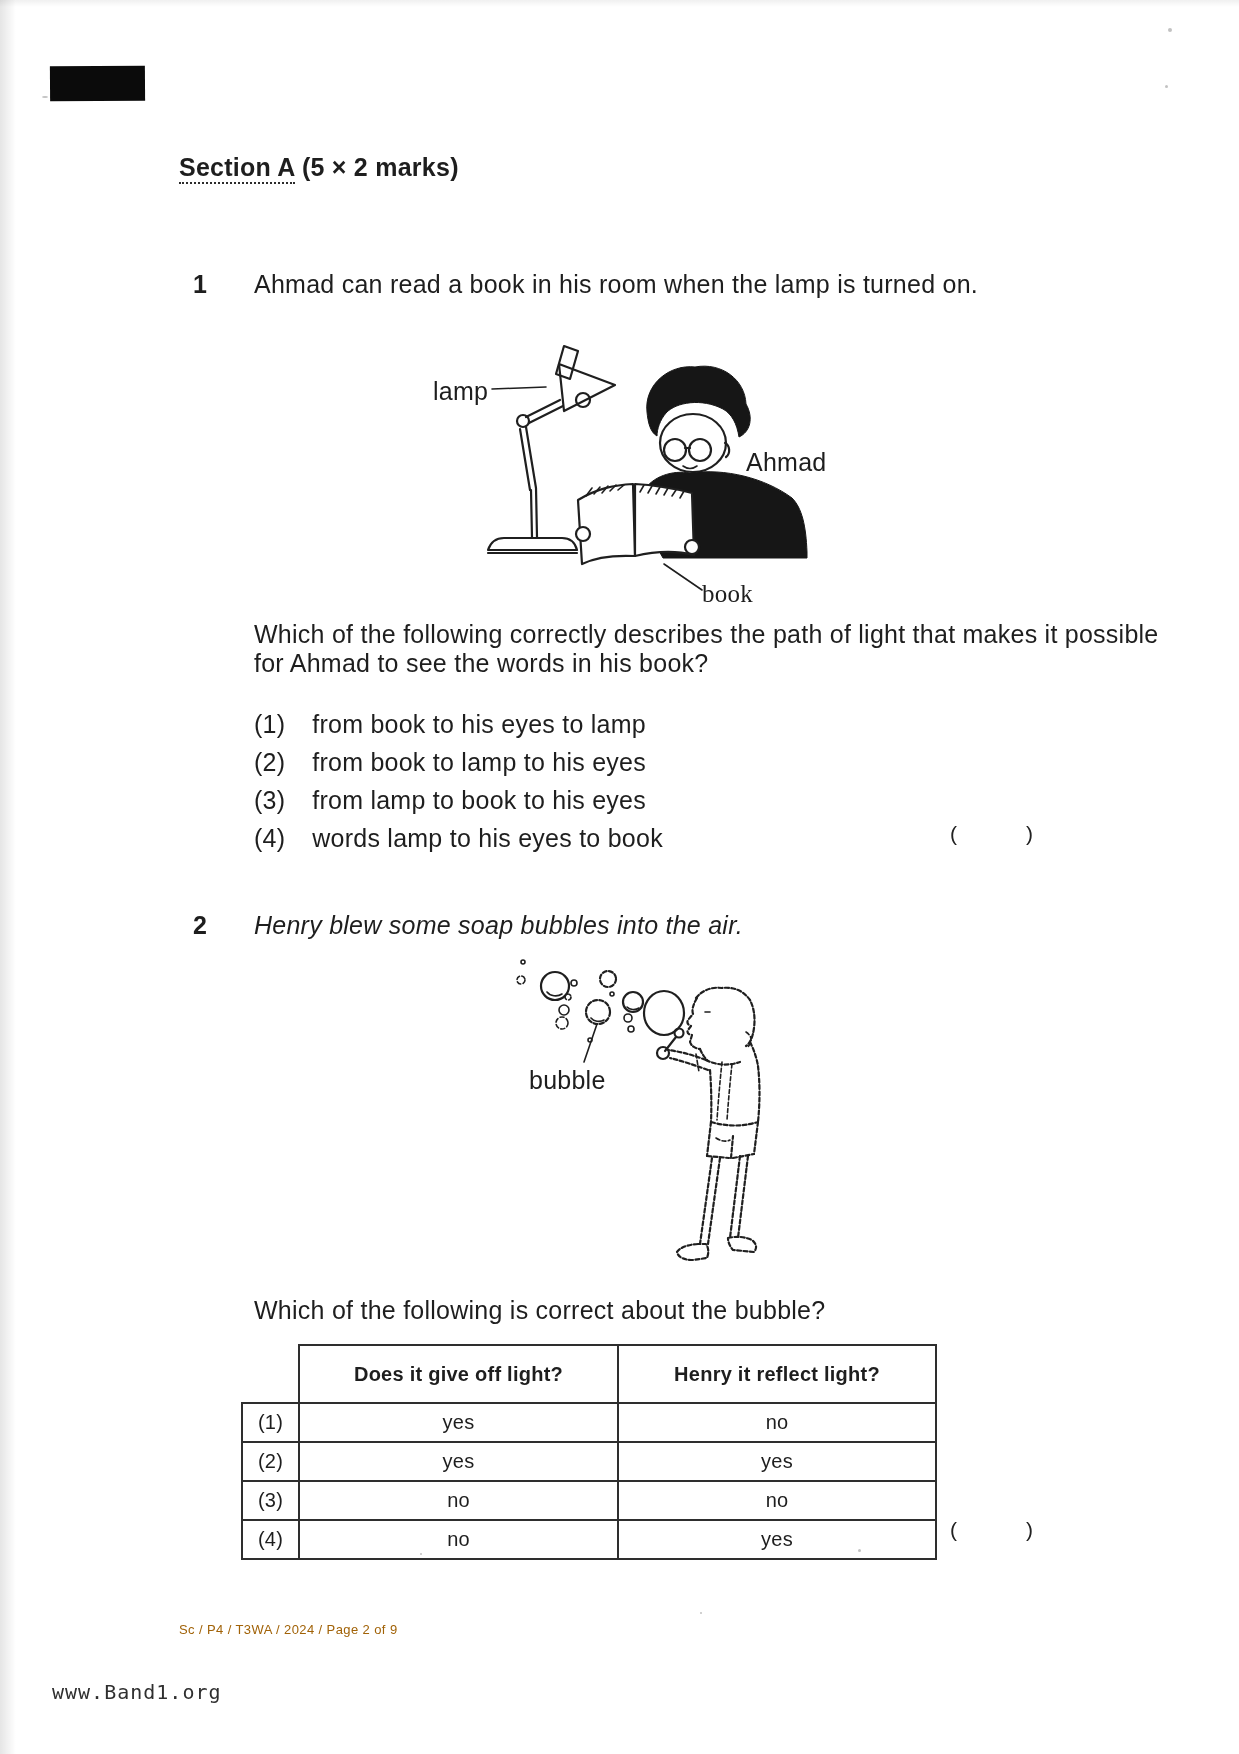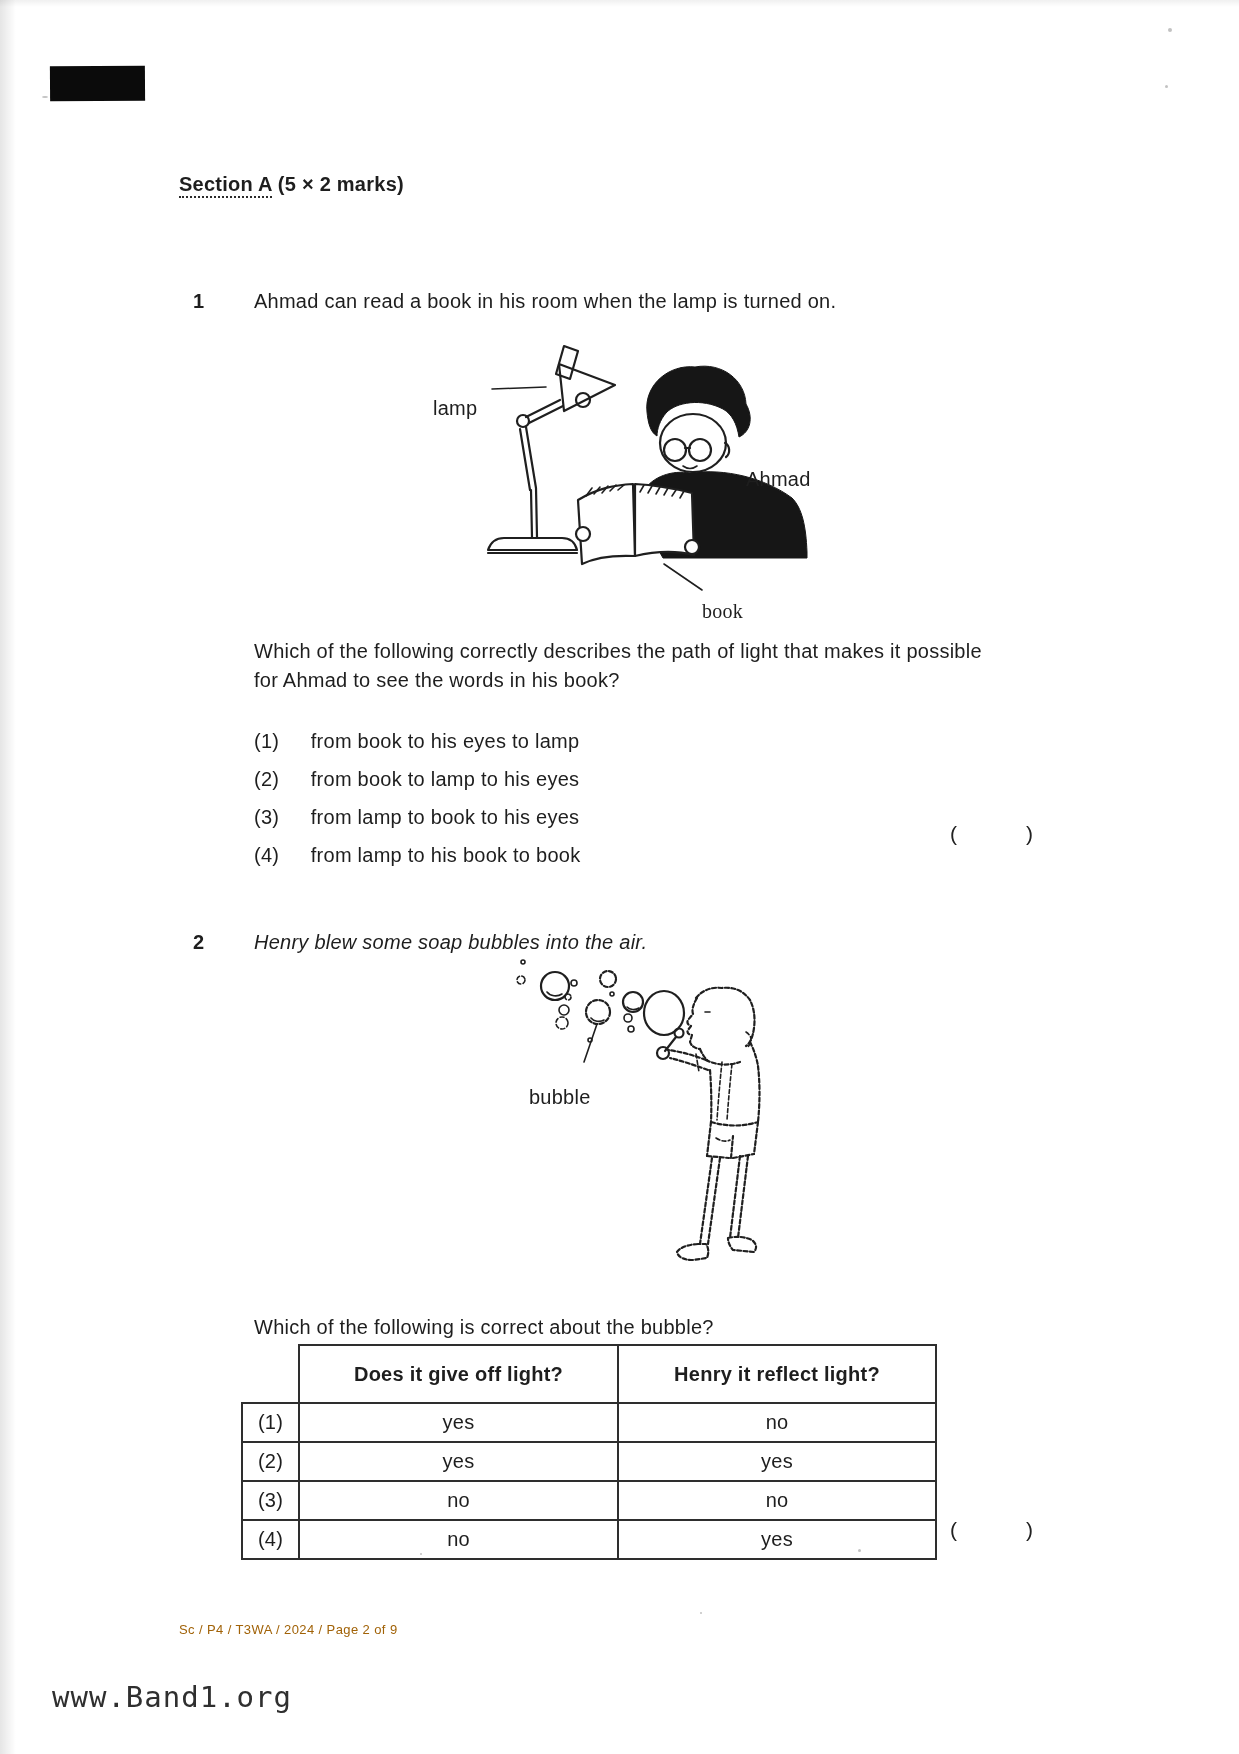--- a/index.html
+++ b/index.html
@@ -2,27 +2,27 @@
 <html><head>
 <meta charset="utf-8">
 <style>
   html,body { margin:0; padding:0; }
   body {
     width:1239px; height:1754px; position:relative; background:#ffffff;
     font-family:"Liberation Sans", sans-serif; color:#1e1e1e; overflow:hidden;
   }
   .abs { position:absolute; }
   .scan { position:absolute; inset:0; filter:blur(0.3px); }
-  .txt { font-size:20px; line-height:28px; letter-spacing:0.25px; white-space:nowrap;margin-top:17px; }
+  .txt { font-size:25px; line-height:28px; letter-spacing:0.25px; white-space:nowrap; }
   .title-main { font-weight:bold; border-bottom:2px dotted #2b2b2b; padding-bottom:1px; }
   .title-suffix { font-weight:bold; }
   .qnum { font-weight:bold; }
   .bracket { font-size:21px; font-weight:400; color:#222; }
   .pgfoot { font-size:13px; color:#a16207; letter-spacing:0.4px; filter:blur(0.45px); white-space:nowrap; }
-  .watermark { font-family:"DejaVu Sans Mono", monospace; font-size:29px; color:#2f2f2f; letter-spacing:1px; white-space:nowrap; }
+  .watermark { font-family:"DejaVu Sans Mono", monospace; font-size:20px; color:#2f2f2f; letter-spacing:1px; white-space:nowrap; }
   .redaction { background:#0b0b0b; transform:rotate(-0.4deg); }
   .edgeL { left:0; top:0; width:16px; height:1754px;
            background:linear-gradient(90deg, rgba(0,0,0,0.10), rgba(0,0,0,0)); }
   .edgeT { left:0; top:0; width:1239px; height:7px;
            background:linear-gradient(180deg, rgba(0,0,0,0.06), rgba(0,0,0,0)); }
   .speck { border-radius:50%; background:#777; opacity:0.45; }
 
   
   table.answer { border-collapse:collapse; table-layout:fixed; }
   table.answer th, table.answer td {
@@ -117,21 +117,21 @@
   <div class="abs txt" style="left:254px; top:748px;">
     <span style="display:inline-block; width:51px;">(2)</span>
     <span>from book to lamp to his eyes</span>
   </div>
   <div class="abs txt" style="left:254px; top:786px;">
     <span style="display:inline-block; width:51px;">(3)</span>
     <span>from lamp to book to his eyes</span>
   </div>
   <div class="abs txt" style="left:254px; top:824px;">
     <span style="display:inline-block; width:51px;">(4)</span>
-    <span>from lamp to his book to book</span>
+    <span>words lamp to his eyes to book</span>
   </div>
   <div class="abs bracket" style="left:950px; top:822px;">(</div>
   <div class="abs bracket" style="left:1026px; top:822px;">)</div>
 
   <div class="abs txt qnum" style="left:193px; top:911px;">2</div>
   <div class="abs txt" style="left:254px; top:911px;font-style:italic;">Henry blew some soap bubbles into the air.</div>
 
   <svg class="abs" style="left:500px; top:950px;" width="270" height="322" viewBox="0 0 270 322">
     <g>
       <circle class="ink-thin" cx="23" cy="12" r="2"></circle>

